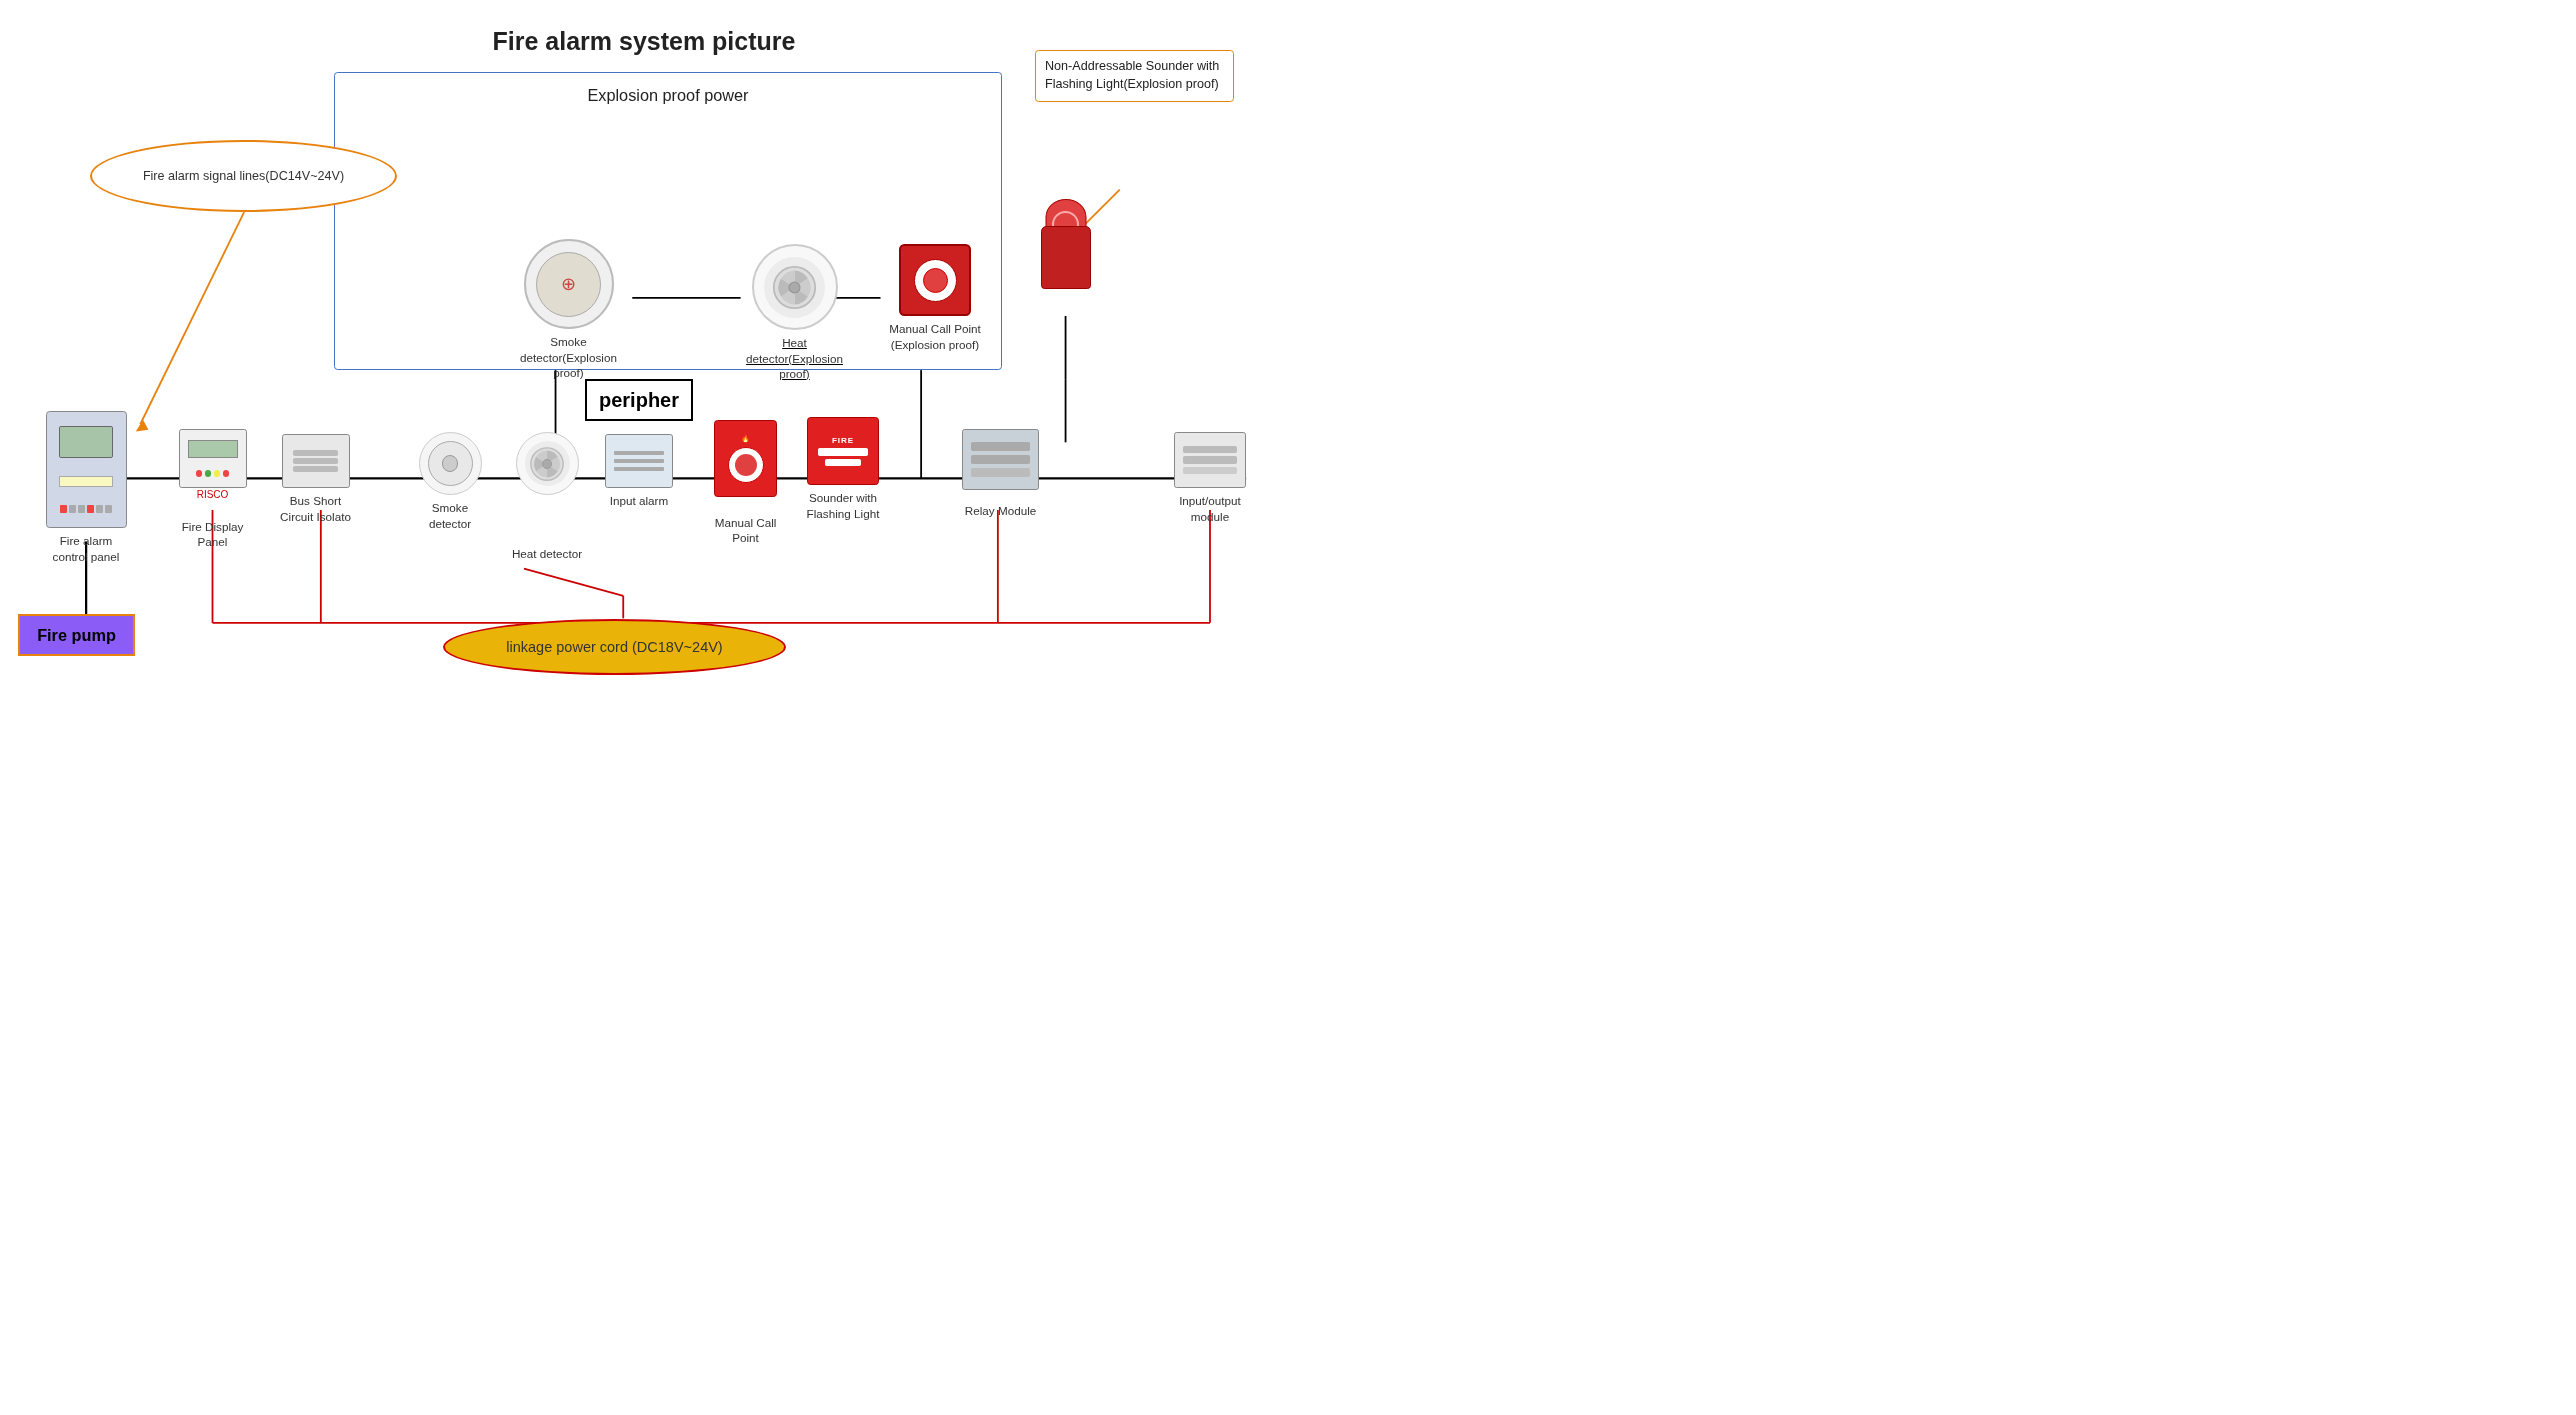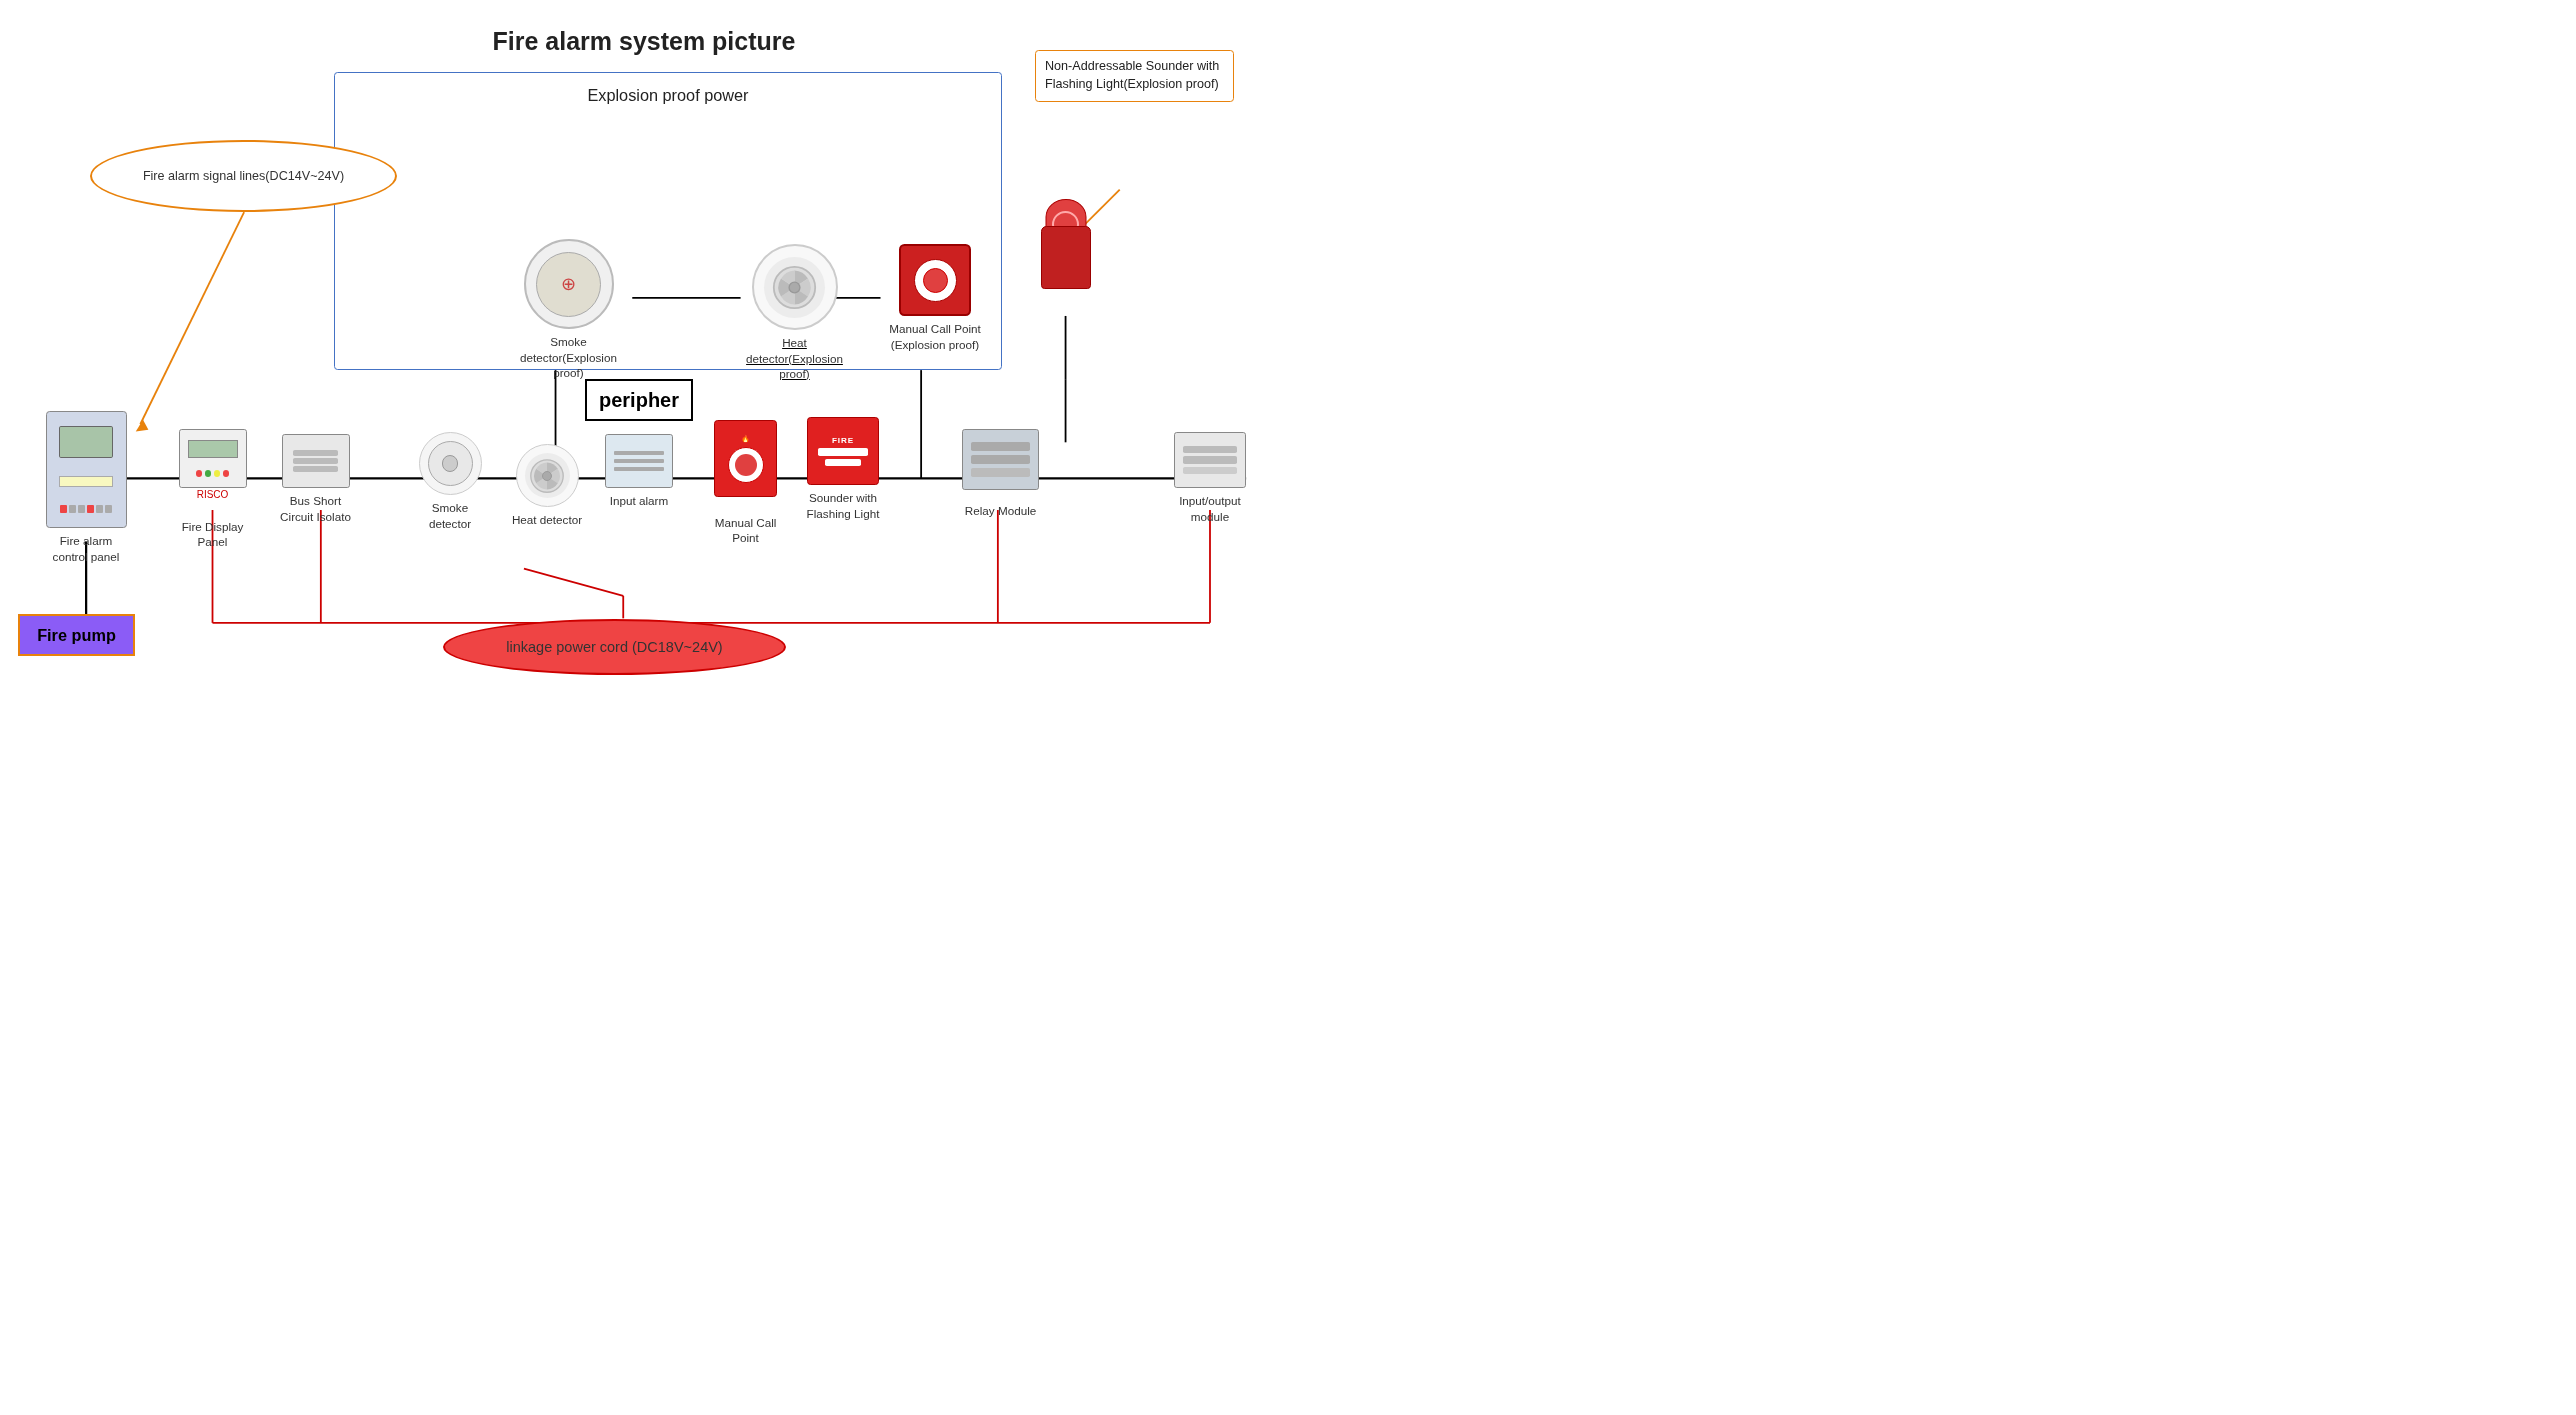--- a/index.html
+++ b/index.html
@@ -118,21 +118,21 @@
       top: 619px;
       width: 343px;
       height: 56px;
       border: 2.3px solid #C00;
       border-radius: 50%;
       display: flex;
       align-items: center;
       justify-content: center;
       font-size: 14.5px;
       color: #333;
-      background: #ef4444;
+      background: #eab308;
     }
 
     
     .comp-label {
       position: absolute;
       font-size: 11.7px;
       color: #333;
       text-align: center;
       line-height: 1.3;
     }
@@ -511,21 +511,21 @@
 
   <div class="device" style="position:absolute;left:414px;top:432px;">
     <div class="smoke-det">
       <div class="smoke-inner">
         <div class="smoke-center"></div>
       </div>
     </div>
     <div class="comp-label" style="margin-top:5.4px;position:relative;left:0;top:0;width:72px;">Smoke detector</div>
   </div>
 
-  <div class="device" style="position:absolute;left:511px;top:444px;">
+  <div class="device" style="position:absolute;left:511px;top:432px;gap:46px;">
     <div class="heat-det">
       <div class="heat-inner">
         <svg class="fan-svg" viewBox="0 0 40 40">
           <circle cx="20" cy="20" r="18" fill="#ddd" stroke="#bbb" stroke-width="1.5"></circle>
           <path d="M20,20 L20,5 A15,15 0 0,1 32,12 Z" fill="#bbb"></path>
           <path d="M20,20 L32,12 A15,15 0 0,1 32,28 Z" fill="#ccc"></path>
           <path d="M20,20 L32,28 A15,15 0 0,1 20,35 Z" fill="#bbb"></path>
           <path d="M20,20 L20,35 A15,15 0 0,1 8,28 Z" fill="#ccc"></path>
           <path d="M20,20 L8,28 A15,15 0 0,1 8,12 Z" fill="#bbb"></path>
           <path d="M20,20 L8,12 A15,15 0 0,1 20,5 Z" fill="#ccc"></path>

